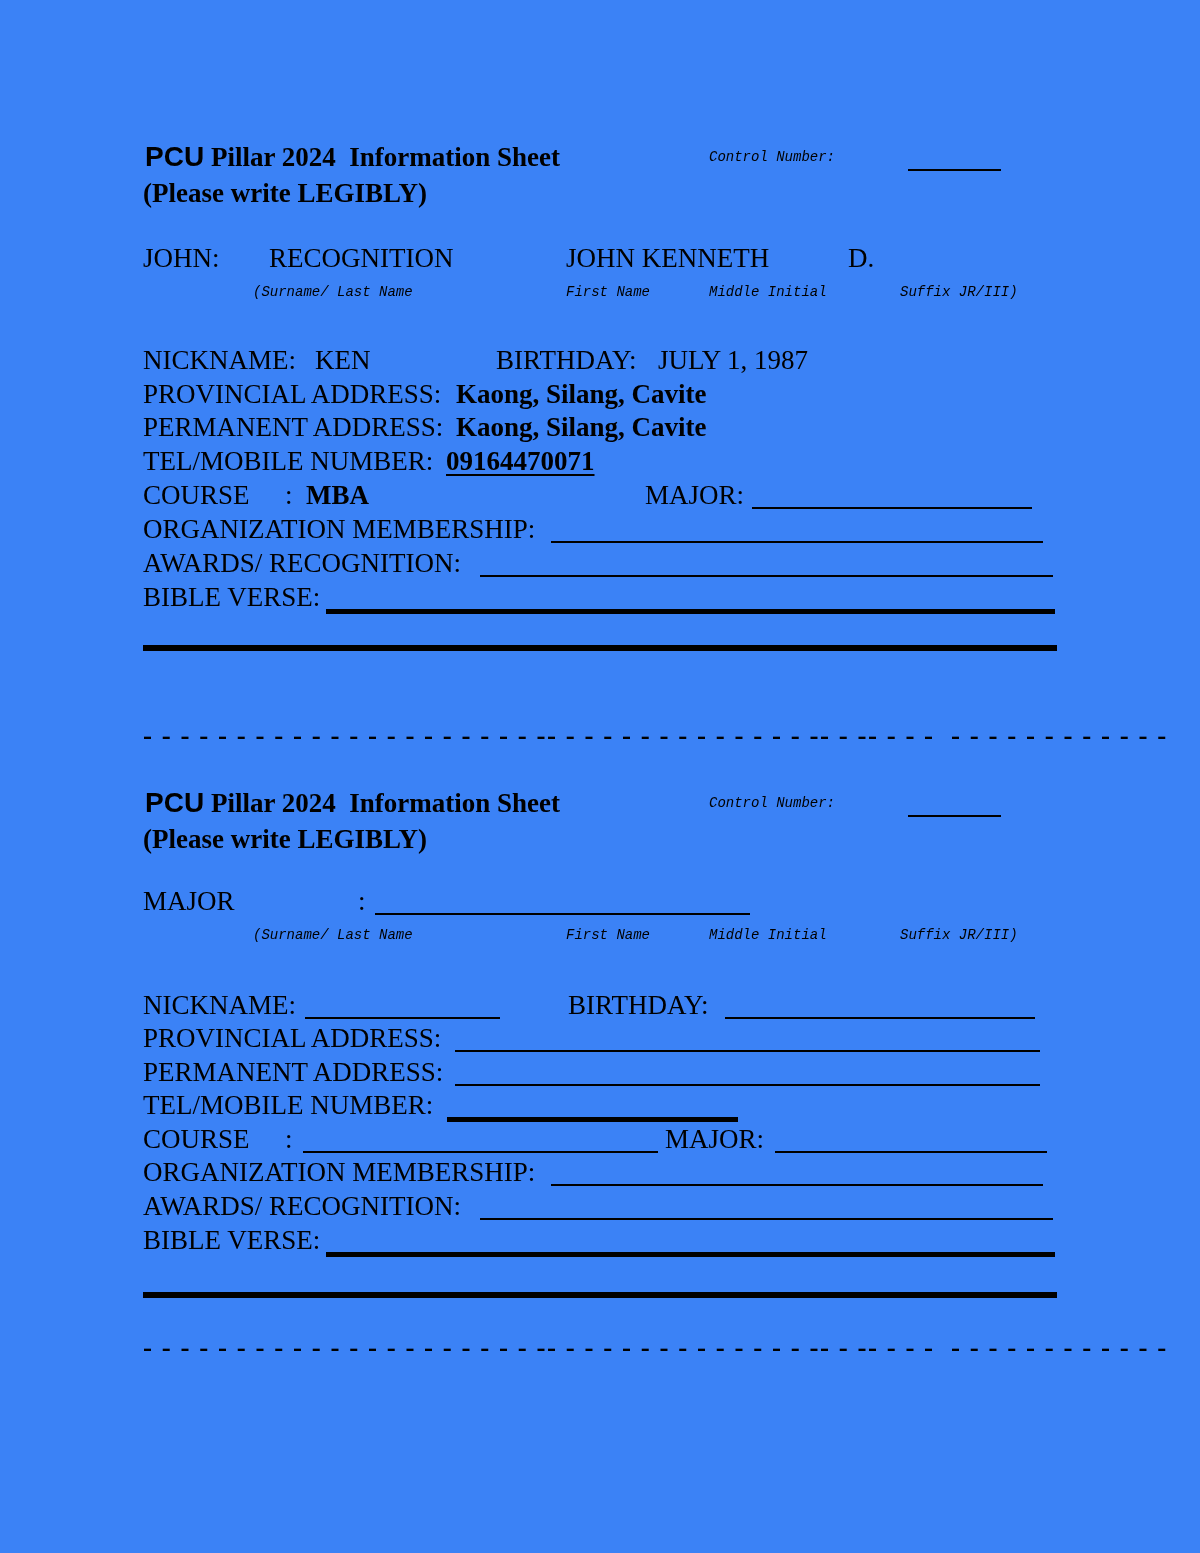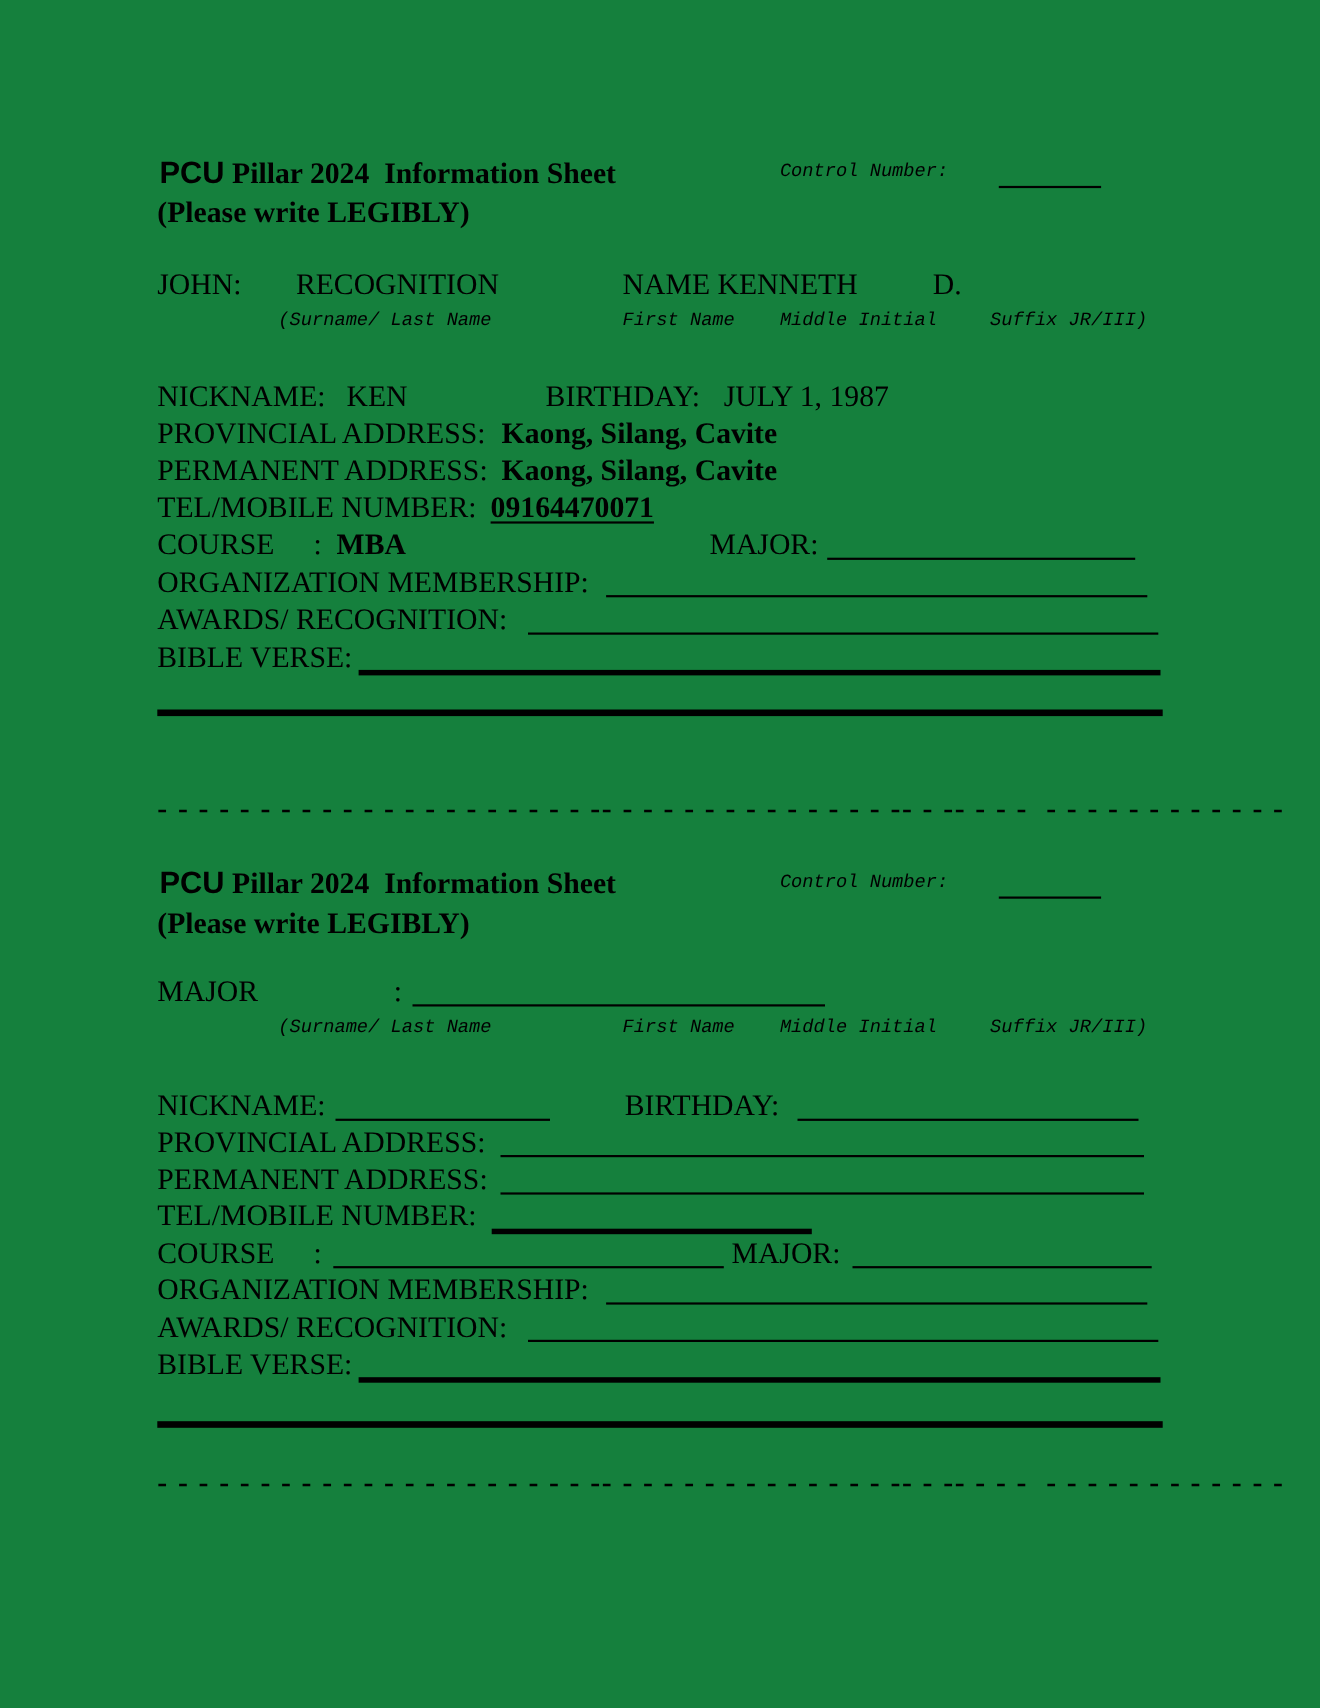--- a/index.html
+++ b/index.html
@@ -1,20 +1,20 @@
 <!DOCTYPE html>
 <html><head>
 <meta charset="utf-8">
 <style>
   html, body { margin: 0; padding: 0; background: #ffffff; }
   .page {
     position: relative;
     width: 1200px;
     height: 1553px;
-    background: #15803d;
+    background: #3b82f6;
     color: #000000;
     font-family: "Liberation Serif", serif;
     overflow: hidden;
     text-decoration: underline;
   }
   .row {
     position: absolute;
     left: 143px;
     width: 914px;
     height: 34px;
@@ -29,21 +29,21 @@
   }
   .bold { font-weight: bold; }
   .brand {
     font-family: "Liberation Sans", sans-serif;
     font-weight: bold;
     font-size: 28px;
   }
   .hint {
     font-family: "Liberation Mono", monospace;
     font-style: italic;
-    font-size: 17px;
+    font-size: 14px;
     line-height: 34px;
   }
   .blank {
     position: absolute;
     top: 0;
     height: 29px;
     border-bottom: 2px solid #000;
   }
   .blank.thick { border-bottom-width: 5px; }
   .u {
@@ -77,21 +77,21 @@
       <span class="blank" style="left:765px;width:93px"></span>
     </div>
 
     <div class="row" style="top:176px">
       <span class="t bold" style="left:0">(Please write LEGIBLY)</span>
     </div>
 
     <div class="row" style="top:241px">
       <span class="t" style="left:0">JOHN:</span>
       <span class="t" style="left:126px">RECOGNITION</span>
-      <span class="t" style="left:423px">NAME KENNETH</span>
+      <span class="t" style="left:423px">JOHN KENNETH</span>
       <span class="t" style="left:705px">D.</span>
     </div>
 
     <div class="row" style="top:275px">
       <span class="t hint" style="left:110px">(Surname/ Last Name</span>
       <span class="t hint" style="left:423px">First Name</span>
       <span class="t hint" style="left:566px">Middle Initial</span>
       <span class="t hint" style="left:757px">Suffix JR/III)</span>
     </div>
 

